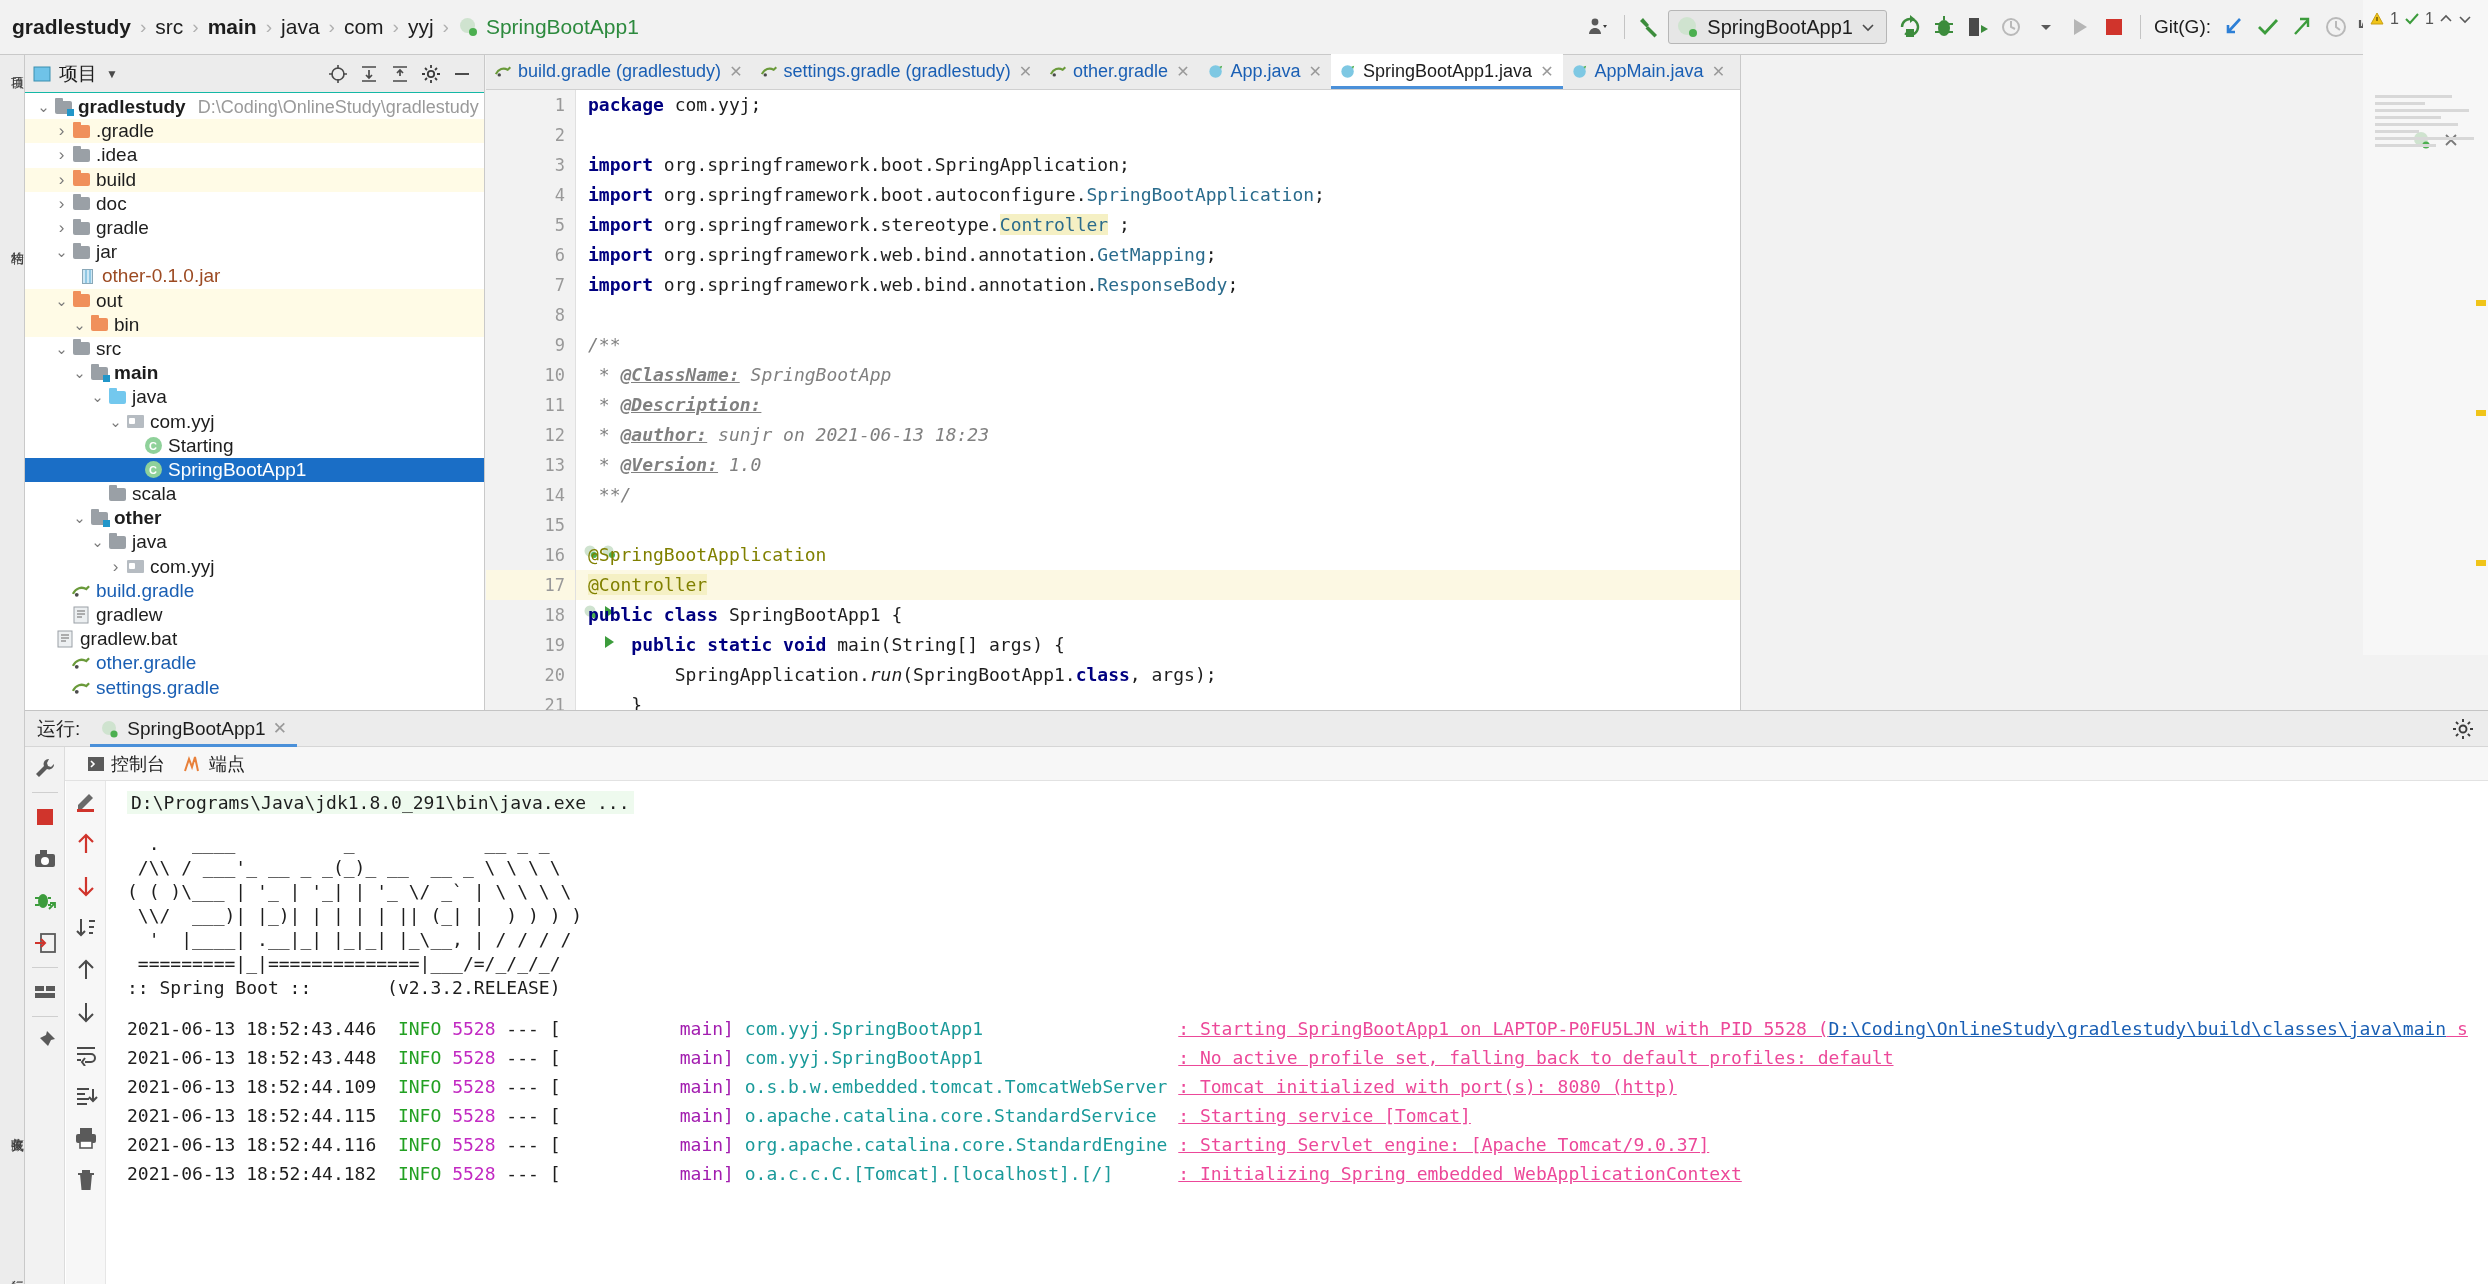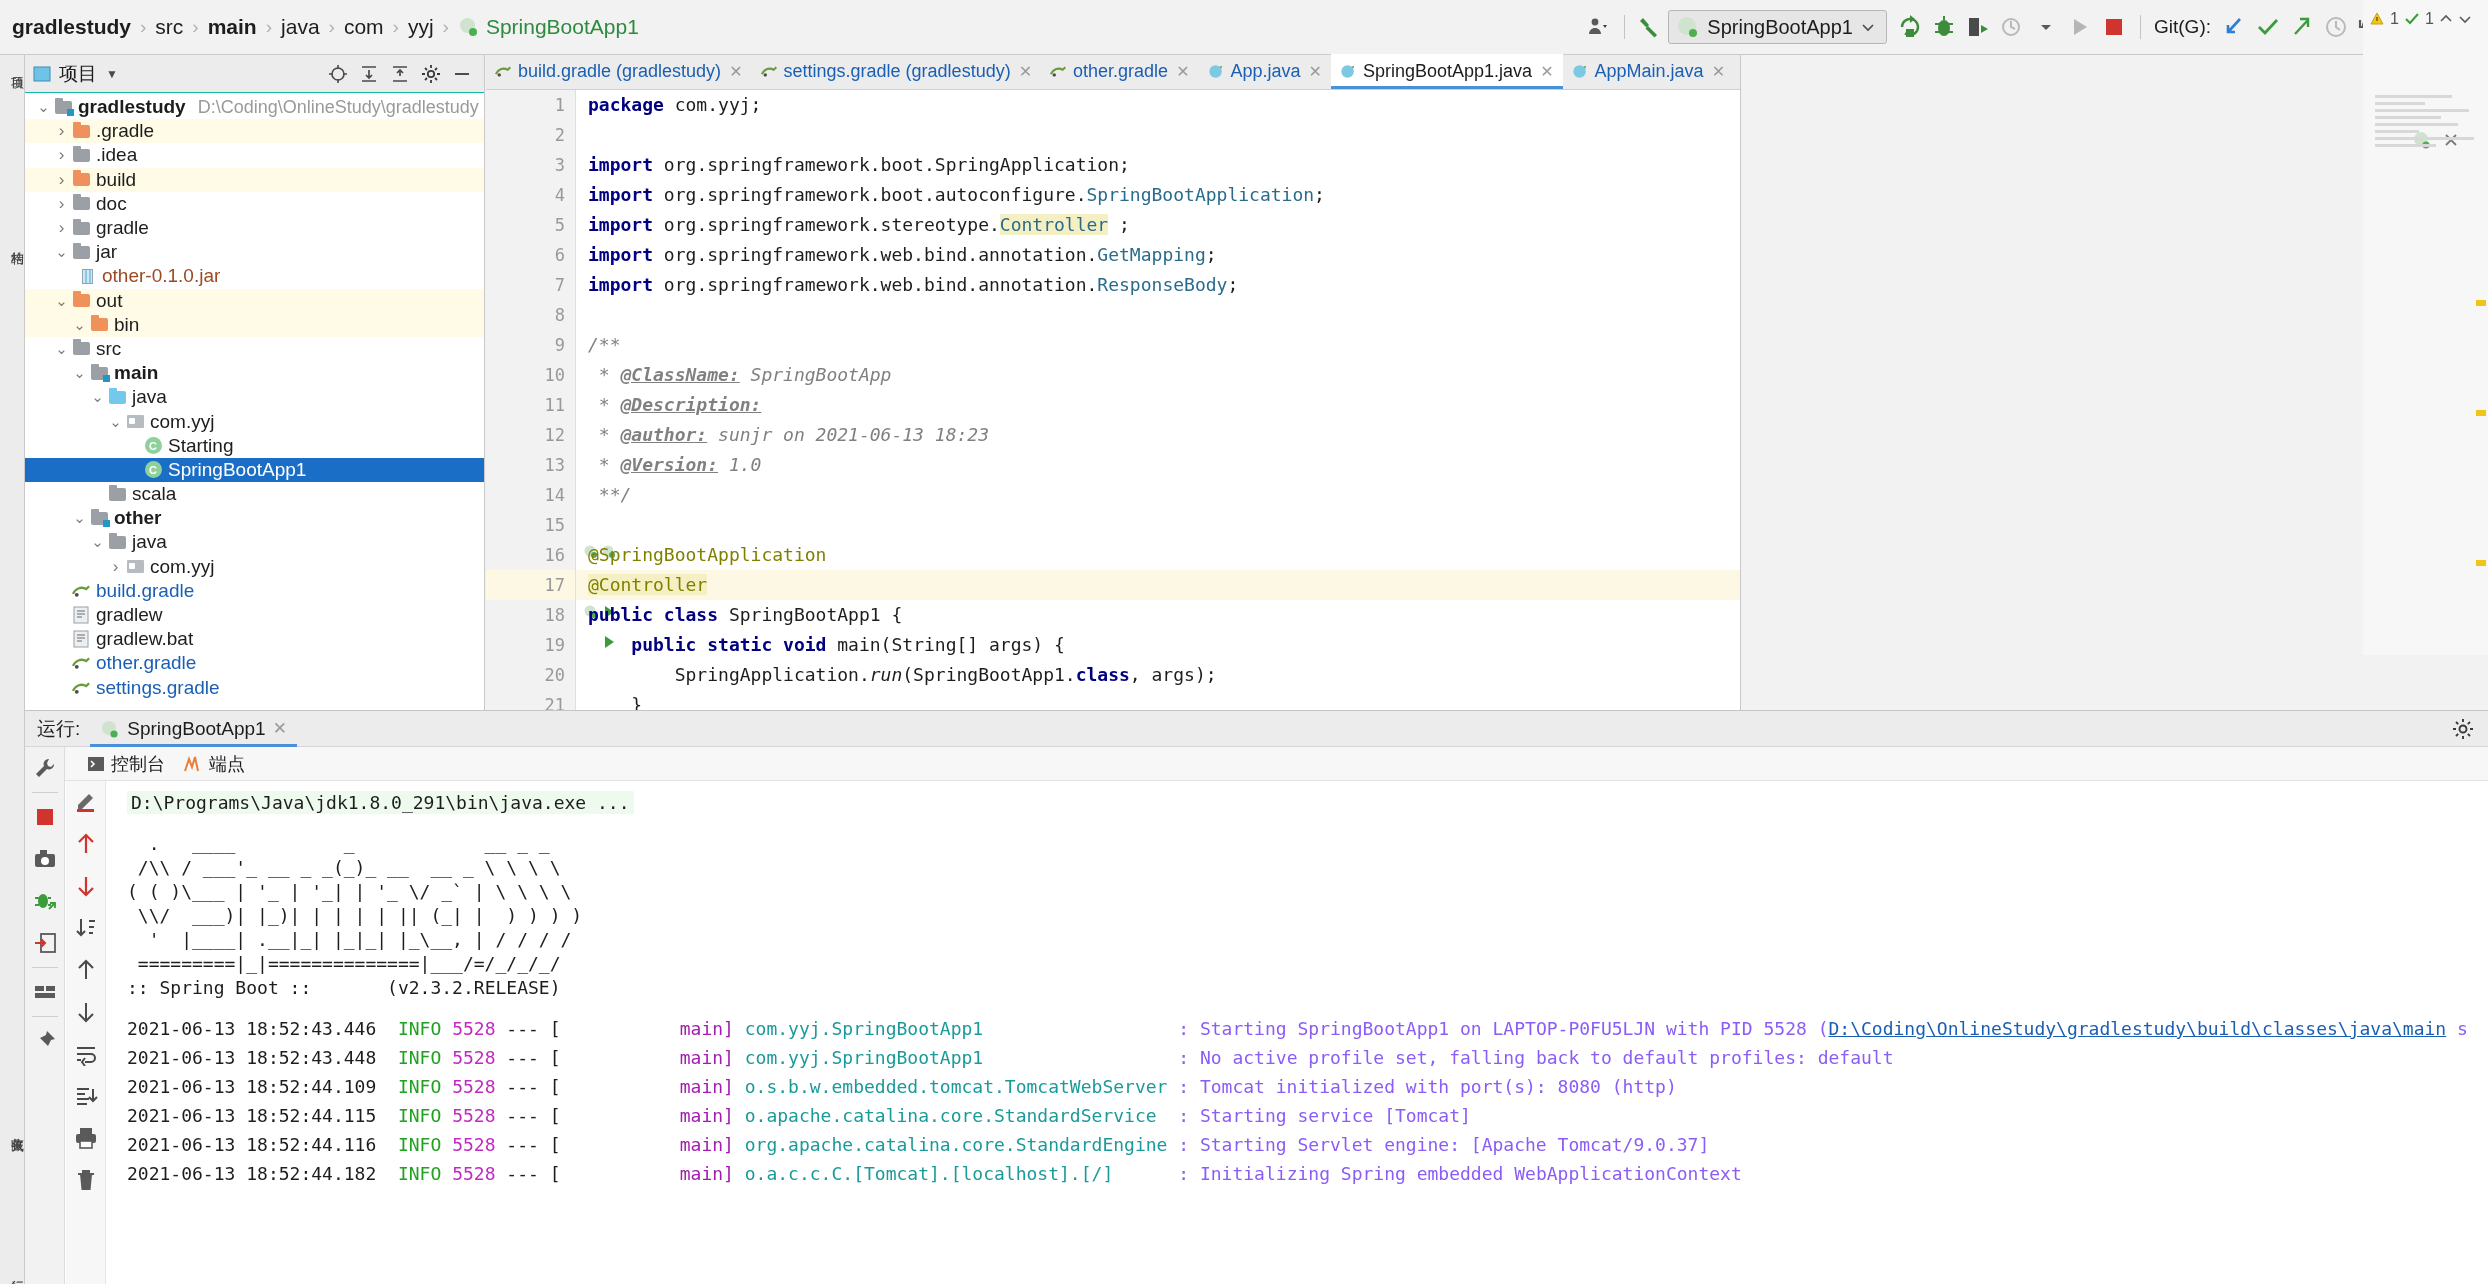--- a/index.html
+++ b/index.html
@@ -176,21 +176,21 @@
   .logline {
     font-family:"DejaVu Sans Mono", monospace; font-size:18px; white-space:pre;
     margin-left:20px; line-height:29px;
   }
   .lg-ts { color:#1d1d1d; }
   .lg-info { color:#22a022; }
   .lg-pid { color:#c229c2; }
   .lg-dash { color:#1d1d1d; }
   .lg-thread { color:#a21caf; }
   .lg-logger { color:#1a9a9a; }
-  .lg-msg { color:#8b5cf6; }
+  .lg-msg { color:#ec4899;text-decoration:underline; }
   .lg-link { color:#1a5fb4; text-decoration:underline; }
 
   svg { display:block; }
 </style>
 </head>
 <body>
 
 <div id="topbar">
   <div id="crumbs">
       <span class="crumb b">gradlestudy</span>
@@ -533,21 +533,21 @@
       <div class="trow" style="padding-left: 28px;">
         <span class="tarrow"></span>
         <span class="ticon">
           <svg width="16" height="18" viewBox="0 0 16 18">
             <rect x="1" y="1" width="14" height="16" fill="#eceff1" stroke="#9aa0a6"></rect>
             <path d="M4 5h8M4 8h8M4 11h5" stroke="#6a6a6a" stroke-width="1.2"></path>
           </svg>
         </span>
         <span class="tlabel">gradlew</span>
       </div>
-      <div class="trow" style="padding-left: 28px;">
+      <div class="trow" style="padding-left: 12px;">
         <span class="tarrow"></span>
         <span class="ticon">
           <svg width="16" height="18" viewBox="0 0 16 18">
             <rect x="1" y="1" width="14" height="16" fill="#eceff1" stroke="#9aa0a6"></rect>
             <path d="M4 5h8M4 8h8M4 11h5" stroke="#6a6a6a" stroke-width="1.2"></path>
           </svg>
         </span>
         <span class="tlabel">gradlew.bat</span>
       </div>
       <div class="trow" style="padding-left: 28px;">

